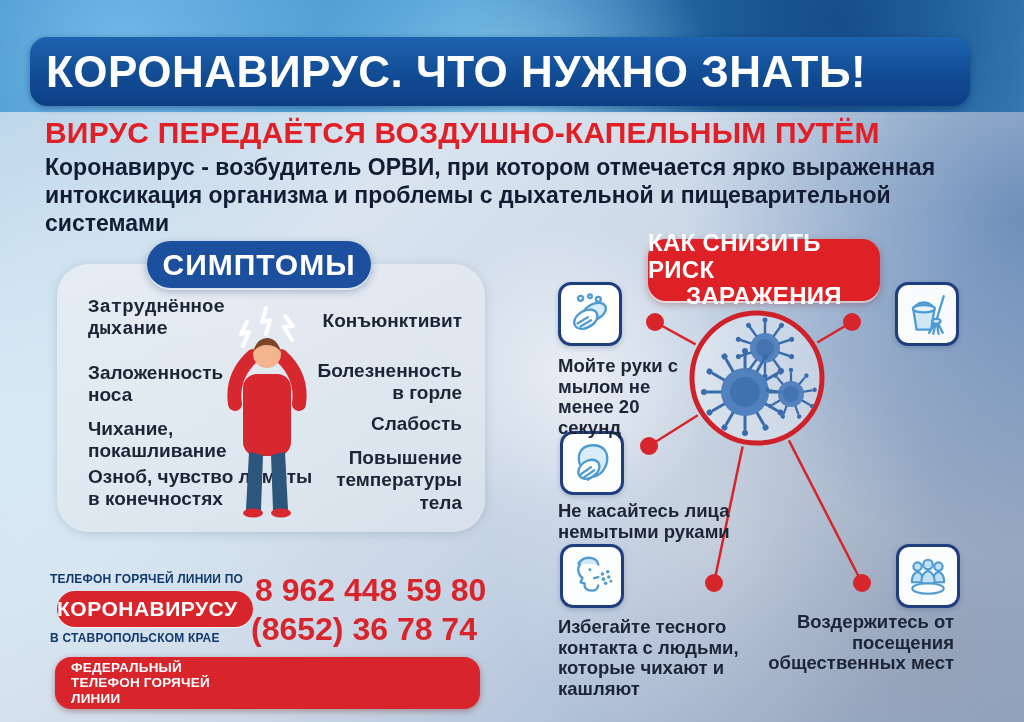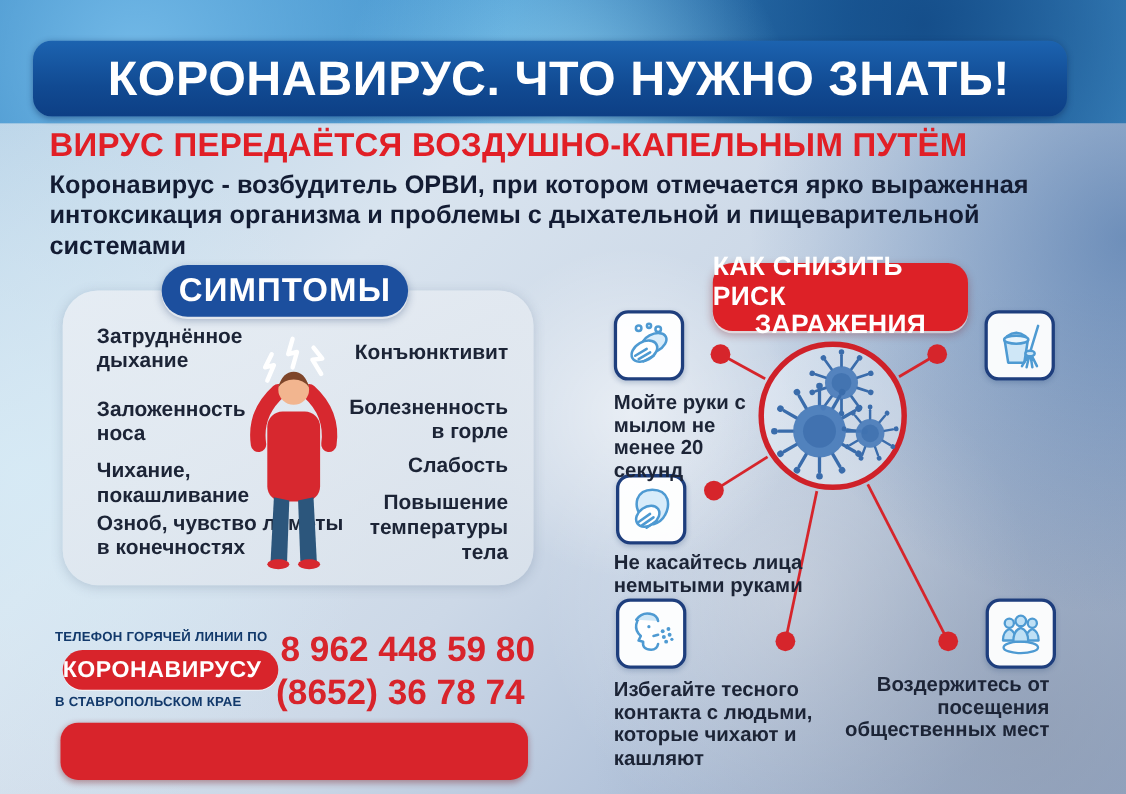--- a/index.html
+++ b/index.html
@@ -22,21 +22,21 @@
       radial-gradient(circle at 82% 20%, rgba(16,70,130,0.85), rgba(16,70,130,0) 45%),
       linear-gradient(100deg,#2e7ebc,#4897cf 45%,#2a74b2 75%,#4a9ad2);
   }
   .abs{position:absolute;}
   
   .header-banner{
     left:30px;top:37px;width:940px;height:69px;border-radius:17px;
     background:linear-gradient(180deg,#1c63b0 0%,#11ümü4a92 60%,#0d3f85 100%);
     background:linear-gradient(180deg,#1c63b0 0%,#114a92 60%,#0d3f85 100%);
     box-shadow:0 2px 6px rgba(10,40,90,0.45);
-    display:flex;align-items:center;justify-content:center;
+    display:flex;align-items:center;
   }
   .header-banner span{
     color:#fff;font-weight:700;font-size:44px;letter-spacing:0.5px;
     padding-left:16px;white-space:nowrap;
   }
   .subtitle{left:45px;top:116px;color:#e11f26;font-weight:700;font-size:30px;white-space:nowrap;letter-spacing:0.2px;}
   .description{left:45px;top:153px;width:910px;color:#131c33;font-weight:700;font-size:23px;line-height:1.22;}
   
   .symptoms-panel{
     left:57px;top:264px;width:428px;height:268px;border-radius:32px;
@@ -92,21 +92,21 @@
     <span>КОРОНАВИРУС. ЧТО НУЖНО ЗНАТЬ!</span>
   </div>
   <div class="abs subtitle">ВИРУС ПЕРЕДАЁТСЯ ВОЗДУШНО-КАПЕЛЬНЫМ ПУТЁМ</div>
   <div class="abs description">Коронавирус - возбудитель ОРВИ, при котором отмечается ярко выраженная интоксикация организма и проблемы с дыхательной и пищеварительной системами</div>
 
   <div class="abs symptoms-panel"></div>
   <div class="abs symptoms-banner">
     <span>СИМПТОМЫ</span>
   </div>
 
-  <div class="sym-item" style="left:88px;top:296px;width:170px;">Затруднённое дыхание</div>
+  <div class="sym-item" style="left:88px;top:296px;width:170px;font-family:Liberation Mono, monospace;">Затруднённое дыхание</div>
   <div class="sym-item" style="left:88px;top:362px;width:170px;">Заложенность носа</div>
   <div class="sym-item" style="left:88px;top:418px;width:170px;">Чихание, покашливание</div>
   <div class="sym-item" style="left:88px;top:466px;width:230px;">Озноб, чувство ломоты в конечностях</div>
 
   <div class="sym-item sym-right" style="right:562px;top:310px;width:170px;">Конъюнктивит</div>
   <div class="sym-item sym-right" style="right:562px;top:360px;width:160px;">Болезненность в горле</div>
   <div class="sym-item sym-right" style="right:562px;top:413px;width:160px;">Слабость</div>
   <div class="sym-item sym-right" style="right:562px;top:447px;width:140px;">Повышение температуры тела</div>
 
   <div class="abs" style="left:197px;top:292px;">
@@ -279,14 +279,15 @@
 
   <div class="hot-small" style="left:50px;top:572px;">ТЕЛЕФОН ГОРЯЧЕЙ ЛИНИИ ПО</div>
   <div class="abs hot-badge">
     <span>КОРОНАВИРУСУ</span>
   </div>
   <div class="hot-small" style="left:50px;top:631px;">В СТАВРОПОЛЬСКОМ КРАЕ</div>
   <div class="hot-phone" style="left:255px;top:572px;">8 962 448 59 80</div>
   <div class="hot-phone" style="left:251px;top:611px;">(8652) 36 78 74</div>
 
   <div class="abs federal-banner">
+    <div class="federal-label">ФЕДЕРАЛЬНЫЙ ТЕЛЕФОН ГОРЯЧЕЙ ЛИНИИ</div>
   </div>
 </div>
 
 </body></html>

